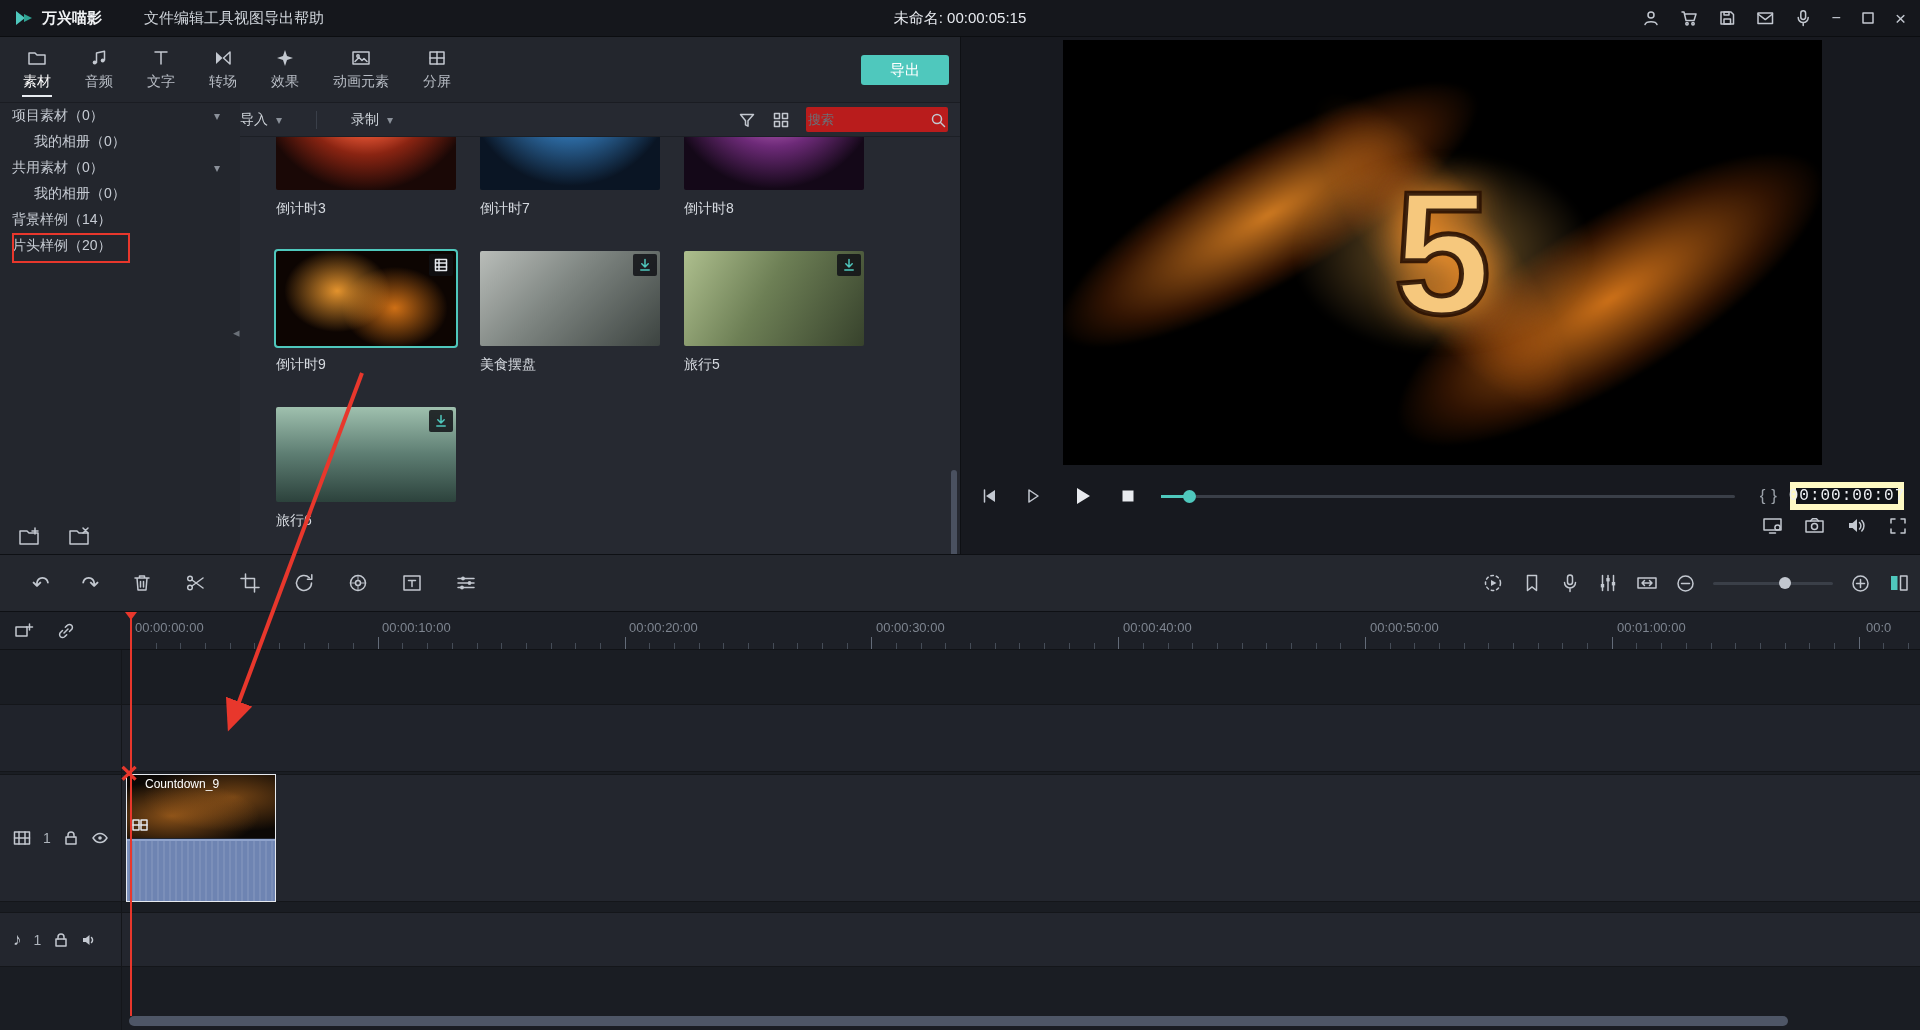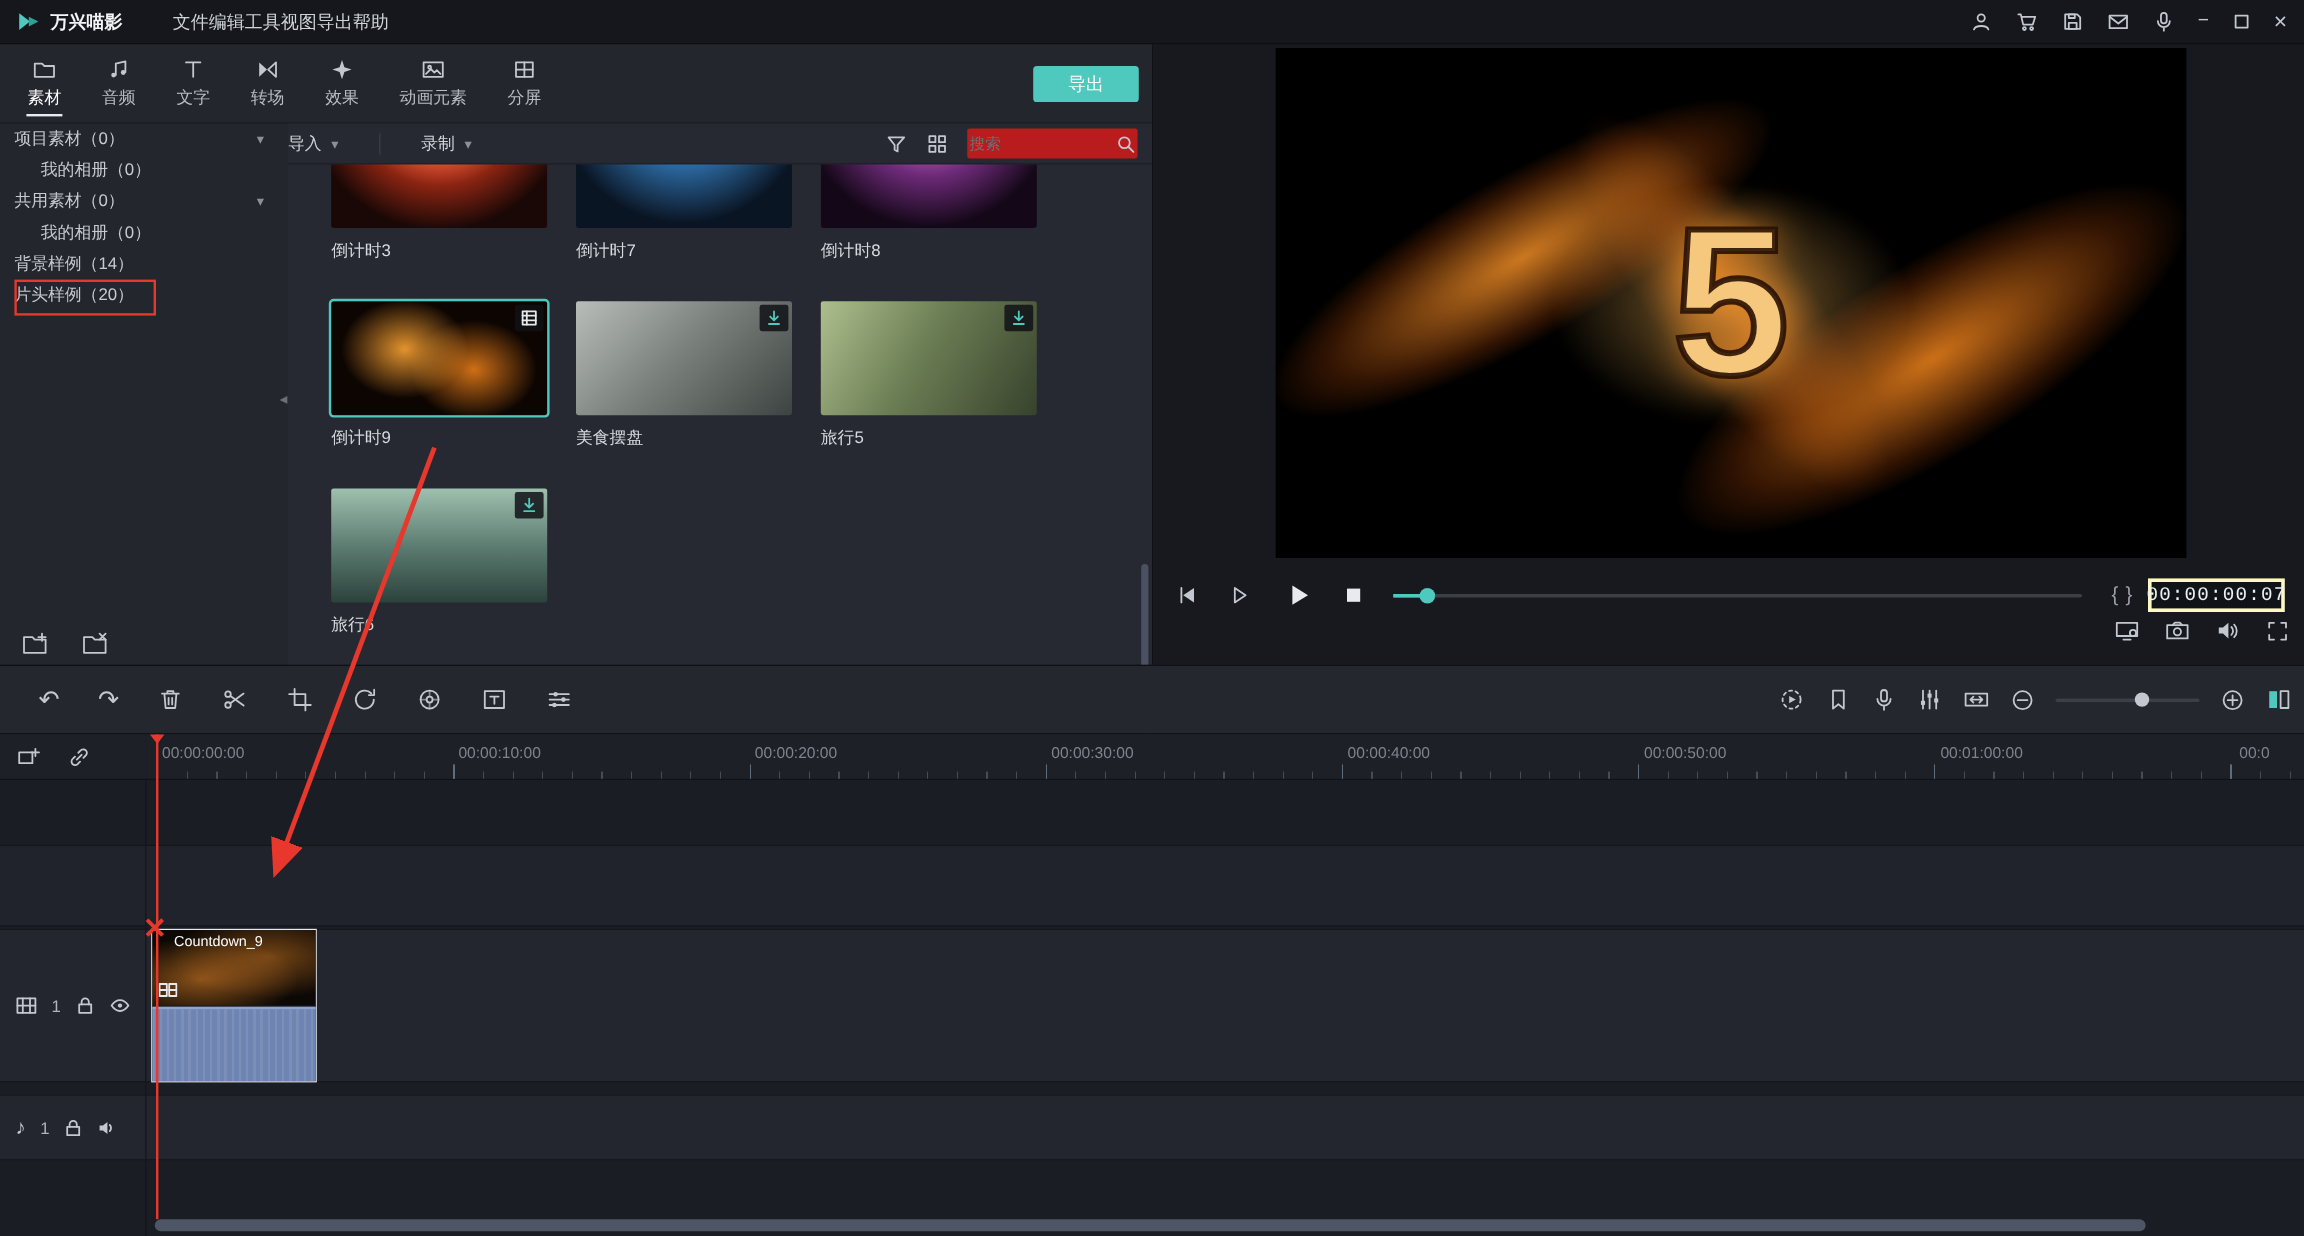--- a/index.html
+++ b/index.html
@@ -66,21 +66,21 @@
 .f-b{right:-4%;bottom:2%;width:64%;height:74%;background:radial-gradient(ellipse at center, rgba(255,140,30,.8), rgba(190,75,8,.25) 55%, transparent 72%);transform:rotate(-32deg) scaleY(.5)}
 .f-c{left:22%;top:10%;width:56%;height:80%;background:radial-gradient(ellipse at center, rgba(255,120,20,.45), transparent 65%);transform:rotate(52deg) scaleY(.4)}
 .f-d{left:30%;top:26%;width:40%;height:48%;background:radial-gradient(ellipse at center, rgba(255,190,90,.5), transparent 70%)}
 .digit{position:absolute;inset:0;display:flex;align-items:center;justify-content:center;font-size:175px;font-weight:bold;color:#f6c87d;-webkit-text-stroke:5px rgba(42,17,2,.9);text-shadow:0 0 34px rgba(255,150,40,.95),0 0 3px #000}
 .pv-controls{position:absolute;left:0;right:0;top:444px;height:30px;display:flex;align-items:center;padding-left:18px}
 .transport{display:flex;align-items:center;gap:26px}
 .seek{flex:1;position:relative;height:3px;background:#3a3f48;border-radius:2px;margin:0 22px 0 24px}
 .seek .fill{position:absolute;left:0;top:0;height:3px;width:28px;background:#4fc8bd}
 .seek .knob{position:absolute;left:22px;top:-5px;width:13px;height:13px;border-radius:50%;background:#4fc8bd}
 .bracket{color:#9aa0a8;font-size:17px;padding:0 3px}
-.timecode{width:114px;height:28px;margin:0 16px 0 10px;border:3px solid #fef9c3;background:#101318;color:#eef0f4;display:flex;align-items:center;justify-content:center;font-family:"Liberation Mono",monospace;font-size:16px;letter-spacing:1px}
+.timecode{width:114px;height:28px;margin:0 16px 0 10px;border:6px solid #fef9c3;background:#101318;color:#eef0f4;display:flex;align-items:center;justify-content:center;font-family:"Liberation Mono",monospace;font-size:16px;letter-spacing:1px}
 .pv-bottom{position:absolute;right:12px;top:478px;display:flex;gap:21px;align-items:center}
 
 
 .tl-toolbar{position:absolute;left:0;top:554px;width:1920px;height:58px;background:#24272e;border-top:1px solid #0e1014;border-bottom:1px solid #0e1014;display:flex;align-items:center}
 .tl-left{display:flex;align-items:center;gap:32px;padding-left:32px;font-size:18px;color:#c3c8d0}
 .tl-right{margin-left:auto;display:flex;align-items:center;gap:18px;padding-right:10px}
 .zoom-slider{position:relative;width:120px;height:3px;background:#3a3f48;border-radius:2px}
 .zoom-slider .zknob{position:absolute;left:66px;top:-5px;width:12px;height:12px;border-radius:50%;background:#c3c8d0}
 .uglyph{font-size:21px;line-height:1;color:#c3c8d0}
 
@@ -89,21 +89,21 @@
 .ruler{position:absolute;left:122px;top:0;right:0;height:38px;background:#1d2027;border-bottom:1px solid #101216}
 .ruler::before{content:"";position:absolute;left:9px;right:0;bottom:0;height:6px;background:repeating-linear-gradient(90deg,#454c57 0 1px,transparent 1px 24.68px)}
 .ruler::after{content:"";position:absolute;left:9px;right:0;bottom:0;height:12px;background:repeating-linear-gradient(90deg,#636b78 0 1px,transparent 1px 246.8px)}
 .rlabel{position:absolute;top:8px;font-size:13px;color:#7d848f;white-space:nowrap}
 .ruler-left{position:absolute;left:0;top:0;width:122px;height:38px;background:#1d2027;border-bottom:1px solid #101216;display:flex;align-items:center;gap:22px;padding-left:14px}
 .track-row{position:absolute;left:0;right:0;background:#23262e;border-top:1px solid #14161a;border-bottom:1px solid #14161a}
 .header-col{position:absolute;left:0;top:38px;bottom:0;width:122px;border-right:1px solid #14161a;pointer-events:none}
 .thead{position:absolute;left:0;width:122px;display:flex;align-items:center;gap:12px;padding-left:13px;color:#aeb4bc}
 .tnum{font-size:14px}
 .note-glyph{font-size:17px;color:#c3c8d0;line-height:1}
-.clip{position:absolute;left:126px;top:162px;width:138px;height:128px;border:1px solid #e6e9ee;z-index:10;background:#10131a}
+.clip{position:absolute;left:126px;top:162px;width:150px;height:128px;border:1px solid #e6e9ee;z-index:10;background:#10131a}
 .clip-video{position:relative;height:64px;background:radial-gradient(ellipse at 30% 65%, rgba(240,140,40,.55), transparent 60%),radial-gradient(ellipse at 72% 35%, rgba(240,140,40,.45), transparent 60%),#0c0805;border-bottom:1px solid #20242e}
 .clip-label{position:absolute;left:18px;top:2px;font-size:12px;color:#fff;white-space:nowrap}
 .clip-audio{position:relative;height:62px;background:#6e84b2;background-image:repeating-linear-gradient(90deg,rgba(255,255,255,.09) 0 2px,transparent 2px 6px);border-top:2px solid #8fa3cc}
 .playhead-line{position:absolute;left:130px;top:0;width:2px;height:404px;background:#e8372c;z-index:30}
 .playhead-cap{position:absolute;left:125px;top:0;width:0;height:0;border-left:6px solid transparent;border-right:6px solid transparent;border-top:8px solid #e8372c;z-index:31}
 .tl-scrollbar{position:absolute;left:129px;bottom:4px;width:1659px;height:10px;background:#4e5666;border-radius:5px;z-index:5}
 .red-x{position:absolute;left:119px;top:148px;color:#e8372c;font-size:24px;font-weight:bold;z-index:40}
 
 
 .anno-box{position:absolute;left:12px;top:233px;width:118px;height:30px;border:2px solid #e8372c;z-index:60;pointer-events:none}
@@ -123,20 +123,21 @@
       <span>万兴喵影</span>
     </div>
     <nav class="menus">
       <span>文件</span>
       <span>编辑</span>
       <span>工具</span>
       <span>视图</span>
       <span>导出</span>
       <span>帮助</span>
     </nav>
+    <div class="proj-title">未命名: 00:00:05:15</div>
     <div class="tb-icons">
       <span>
           <svg class="ic" width="18" height="18" viewBox="0 0 18 18">
             <circle cx="9" cy="6" r="3"></circle>
             <path d="M3 15.5c1.2-3.8 10.8-3.8 12 0"></path>
           </svg>
         </span>
       <span>
           <svg class="ic" width="18" height="18" viewBox="0 0 18 18">
             <path d="M2 3h2l2 8.5h8l2-6.5H5"></path>

